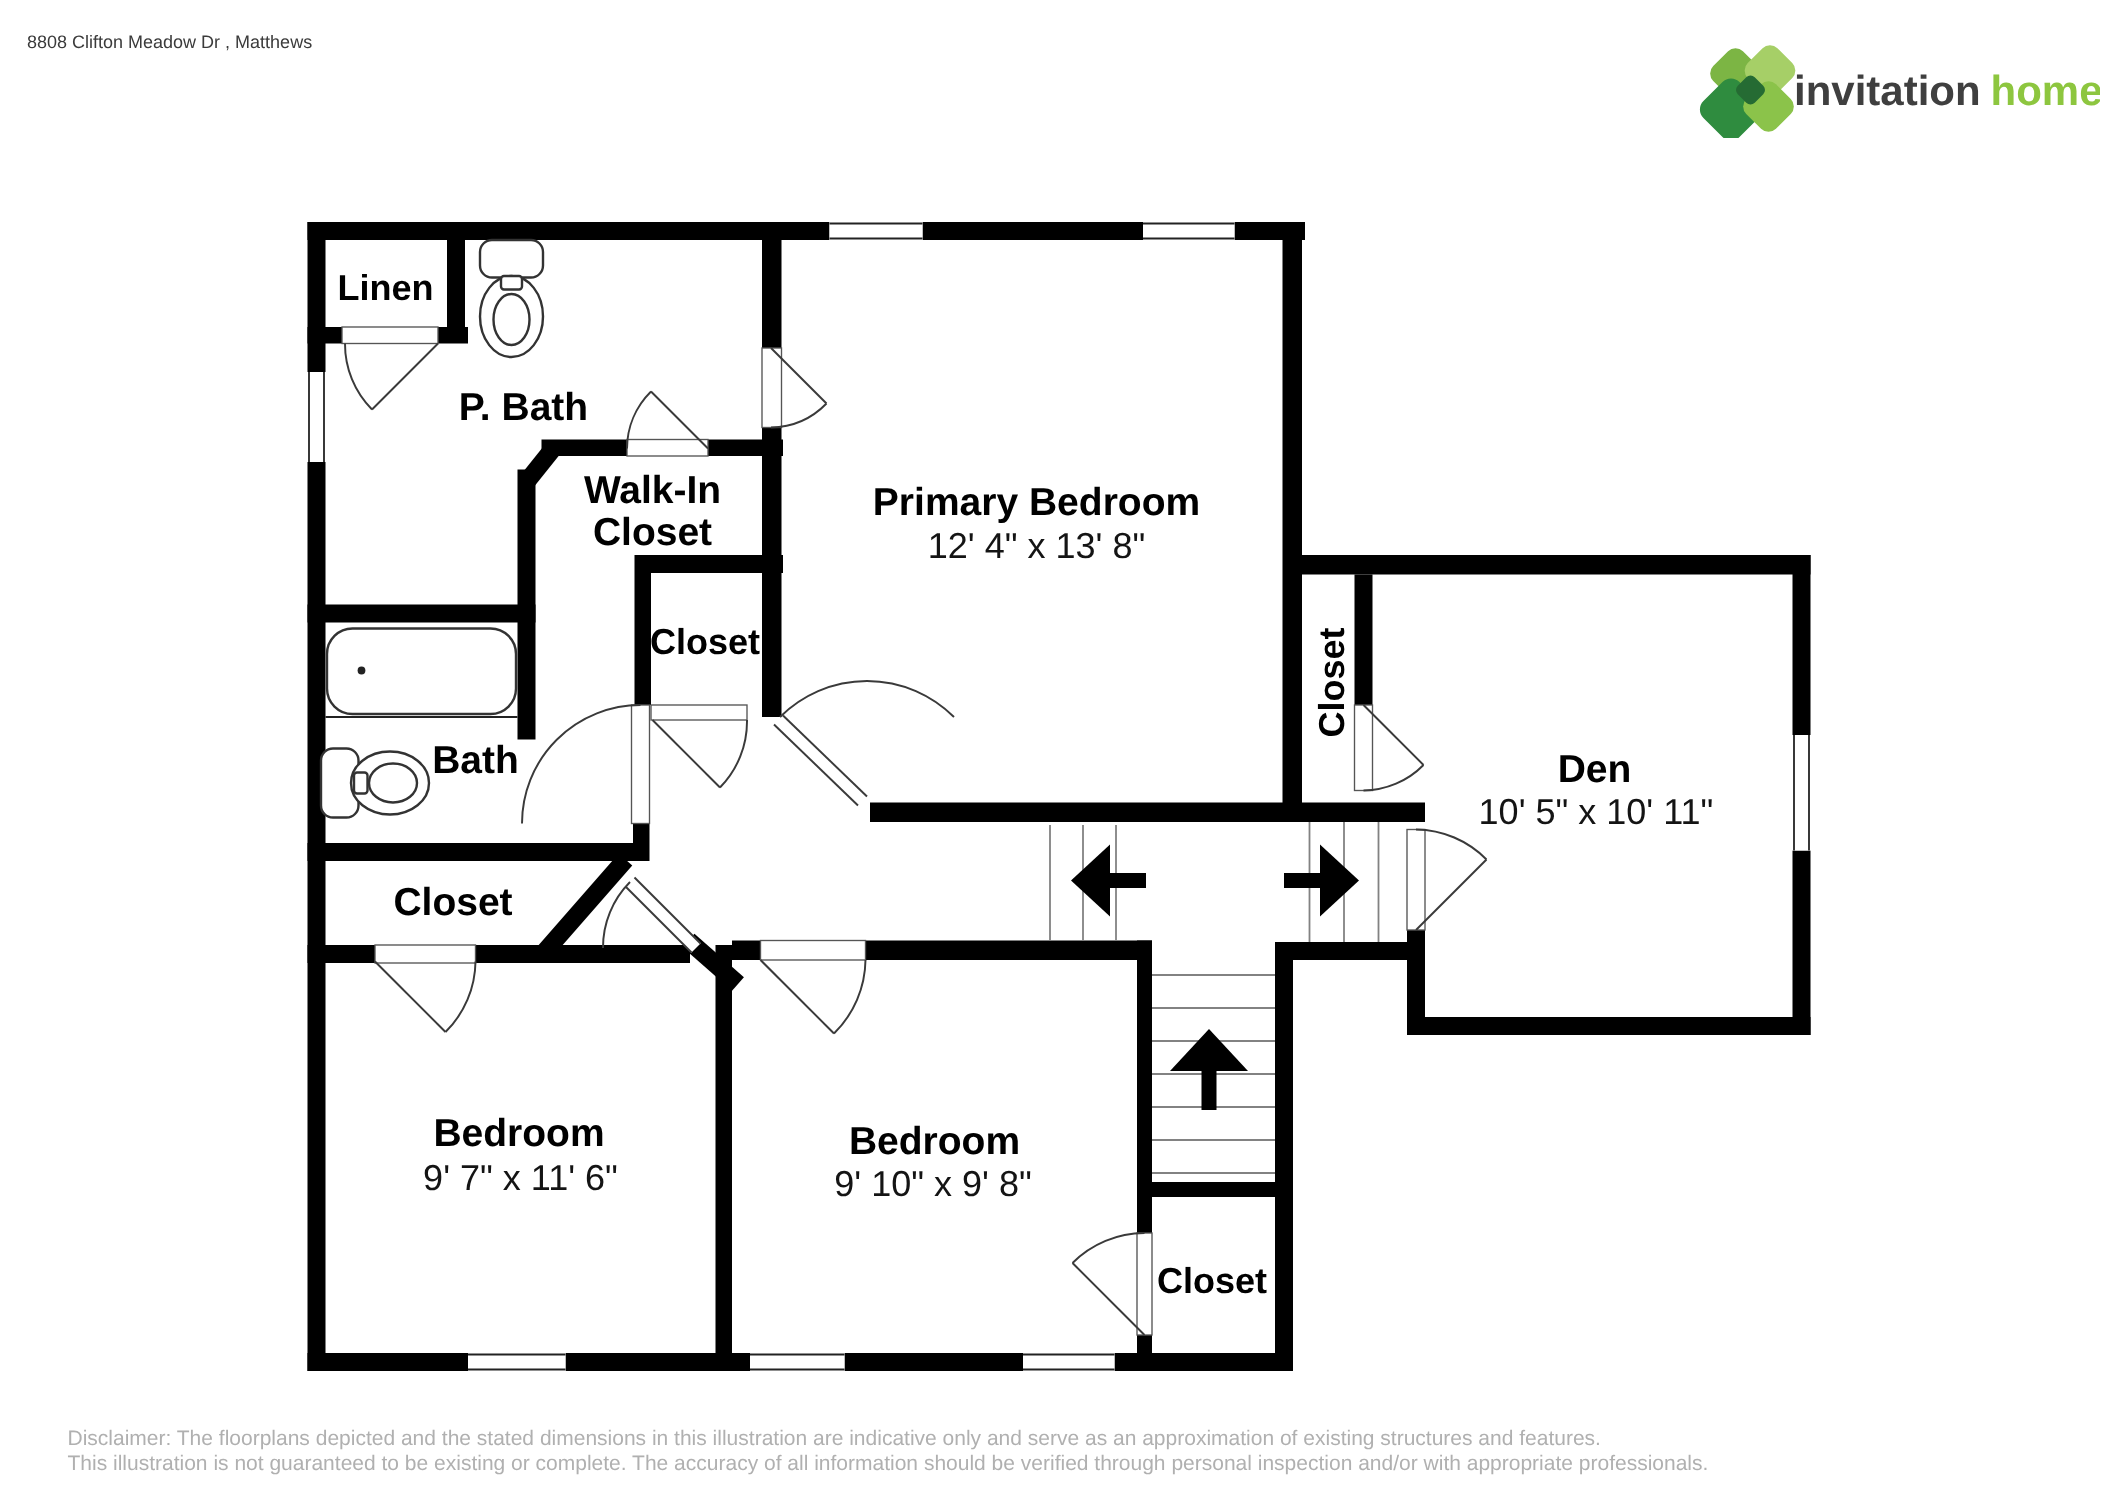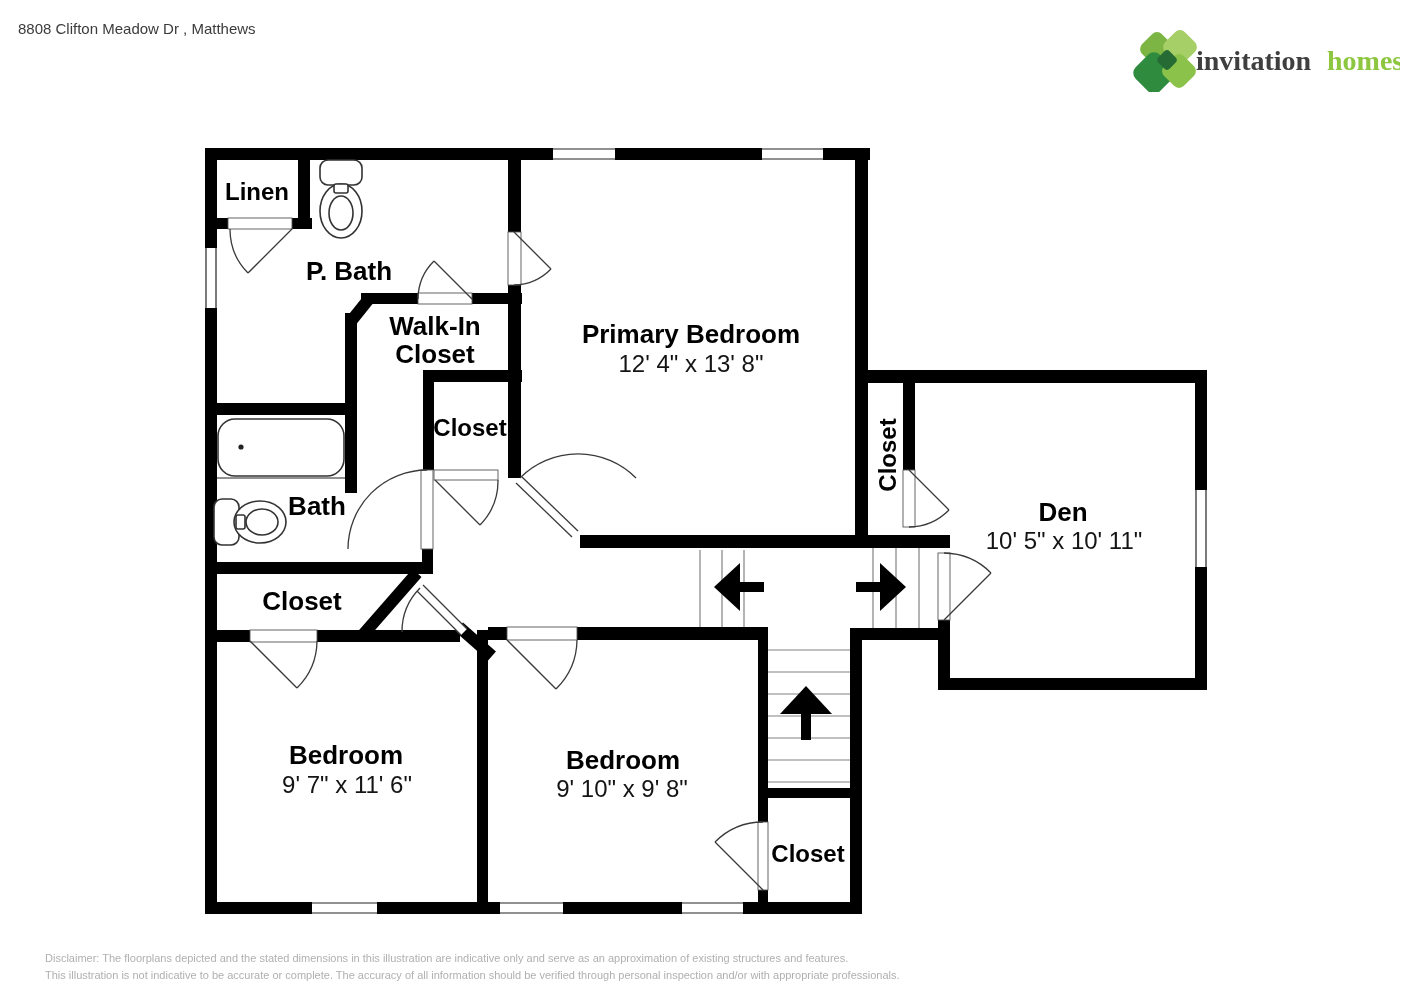--- a/index.html
+++ b/index.html
@@ -1,21 +1,21 @@
 <!DOCTYPE html>
 <html><head>
 <meta charset="utf-8">
 <style>
   html,body{margin:0;padding:0;background:#fff;}
   #page{position:relative;width:1414px;height:1000px;background:#ffffff;overflow:hidden;
         font-family:"Liberation Sans", sans-serif;}
-  #hdr{position:absolute;left:18px;top:16px;color:#3b3b3b;font-size:15px;line-height:25px;}
-  #logo-box{position:absolute;left:1120px;top:28px;width:280px;height:64px;font-family:Liberation Serif, serif;}
+  #hdr{position:absolute;left:18px;top:16px;color:#3b3b3b;font-size:12px;line-height:25px;}
+  #logo-box{position:absolute;left:1120px;top:28px;width:280px;height:64px;}
   #plan{position:absolute;left:0;top:0;}
-  #disc{position:absolute;left:45px;top:950px;color:#b0b0b0;font-size:11px;line-height:17px;}
+  #disc{position:absolute;left:45px;top:950px;color:#b0b0b0;font-size:14px;line-height:17px;}
   .room-name{font-weight:bold;font-size:26px;fill:#000;}
   .room-name-sm{font-weight:bold;font-size:24px;fill:#000;}
   .room-dims{font-size:24px;fill:#141414;}
   .wall{fill:#000;}
   .dw{stroke:#3a3a3a;stroke-width:1.3;fill:none;}
   .opening{fill:#fff;stroke:#555;stroke-width:0.9;}
   .winline{stroke:#222;stroke-width:1.2;}
   .tread{stroke:#828282;stroke-width:1.2;}
   .fixture{fill:#fff;stroke:#333;stroke-width:1.6;}
 </style>
@@ -289,16 +289,16 @@
       <text class="room-name" x="346" y="764" text-anchor="middle">Bedroom</text>
       <text class="room-dims" x="347" y="793" text-anchor="middle">9' 7" x 11' 6"</text>
       <text class="room-name" x="623" y="769" text-anchor="middle">Bedroom</text>
       <text class="room-dims" x="622" y="797" text-anchor="middle">9' 10" x 9' 8"</text>
       <text class="room-name-sm" x="808" y="862" text-anchor="middle">Closet</text>
     </g>
   </svg>
 
   <div id="disc">
     <div>Disclaimer: The floorplans depicted and the stated dimensions in this illustration are indicative only and serve as an approximation of existing structures and features.</div>
-    <div>This illustration is not indicative to be accurate or complete. The accuracy of all information should be verified through personal inspection and/or with appropriate professionals.</div>
+    <div>This illustration is not guaranteed to be existing or complete. The accuracy of all information should be verified through personal inspection and/or with appropriate professionals.</div>
   </div>
 
 </div>
 
 </body></html>

